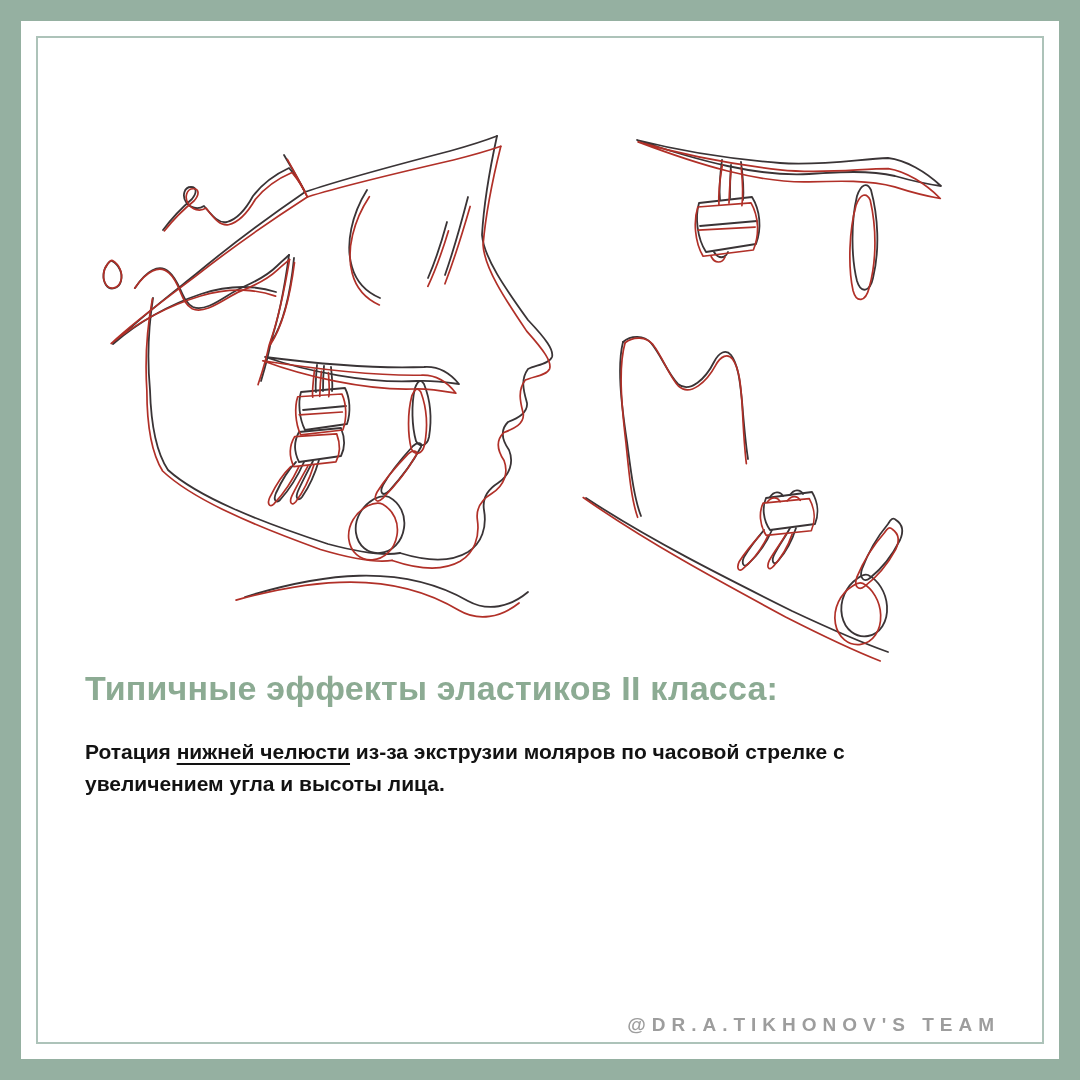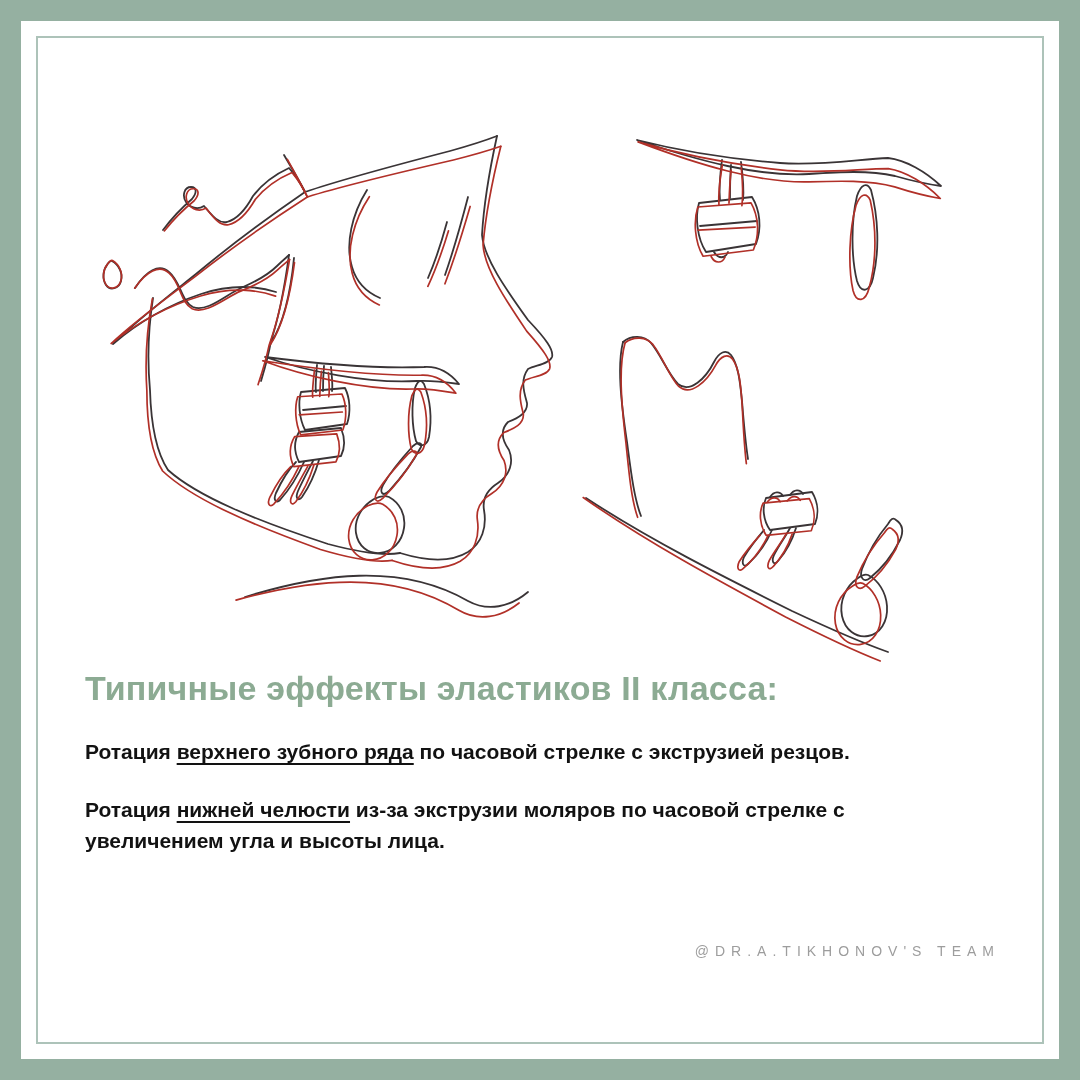--- a/index.html
+++ b/index.html
@@ -43,22 +43,22 @@
   }
   .effects p{
     margin:0 0 26px 0;font-size:21px;font-weight:bold;line-height:1.5;
   }
   .uline{
     text-decoration:underline;
     text-decoration-thickness:2px;
     text-underline-offset:4px;
   }
   .watermark{
-    position:absolute;right:80px;top:943px;
-    font-size:14px;font-weight:normal;letter-spacing:6px;
+    position:absolute;right:80px;top:1014px;
+    font-size:19px;font-weight:bold;letter-spacing:6px;
     color:var(--watermark-gray);white-space:nowrap;
   }
 </style>
 </head>
 <body>
 
 <div class="card">
   <div class="frame"></div>
 </div>
 
@@ -127,17 +127,16 @@
     <use href="#tr-mandible"></use>
   </g>
   <g class="trace-red" transform="translate(2,1) rotate(1.8 630 345)">
     <use href="#tr-mandible"></use>
   </g>
 </svg>
 
 <h1 class="title">Типичные эффекты эластиков II класса:</h1>
 
 <div class="effects">
-  <p><span>Ротация </span><span class="uline">верхнего зубного ряда</span><span> по часовой стрелке с экструзией резцов.</span></p>
   <p><span>Ротация </span><span class="uline">нижней челюсти</span><span> из-за экструзии моляров по часовой стрелке с увеличением угла и высоты лица.</span></p>
 </div>
 
 <div class="watermark">@DR.A.TIKHONOV'S TEAM</div>
 
 </body></html>

